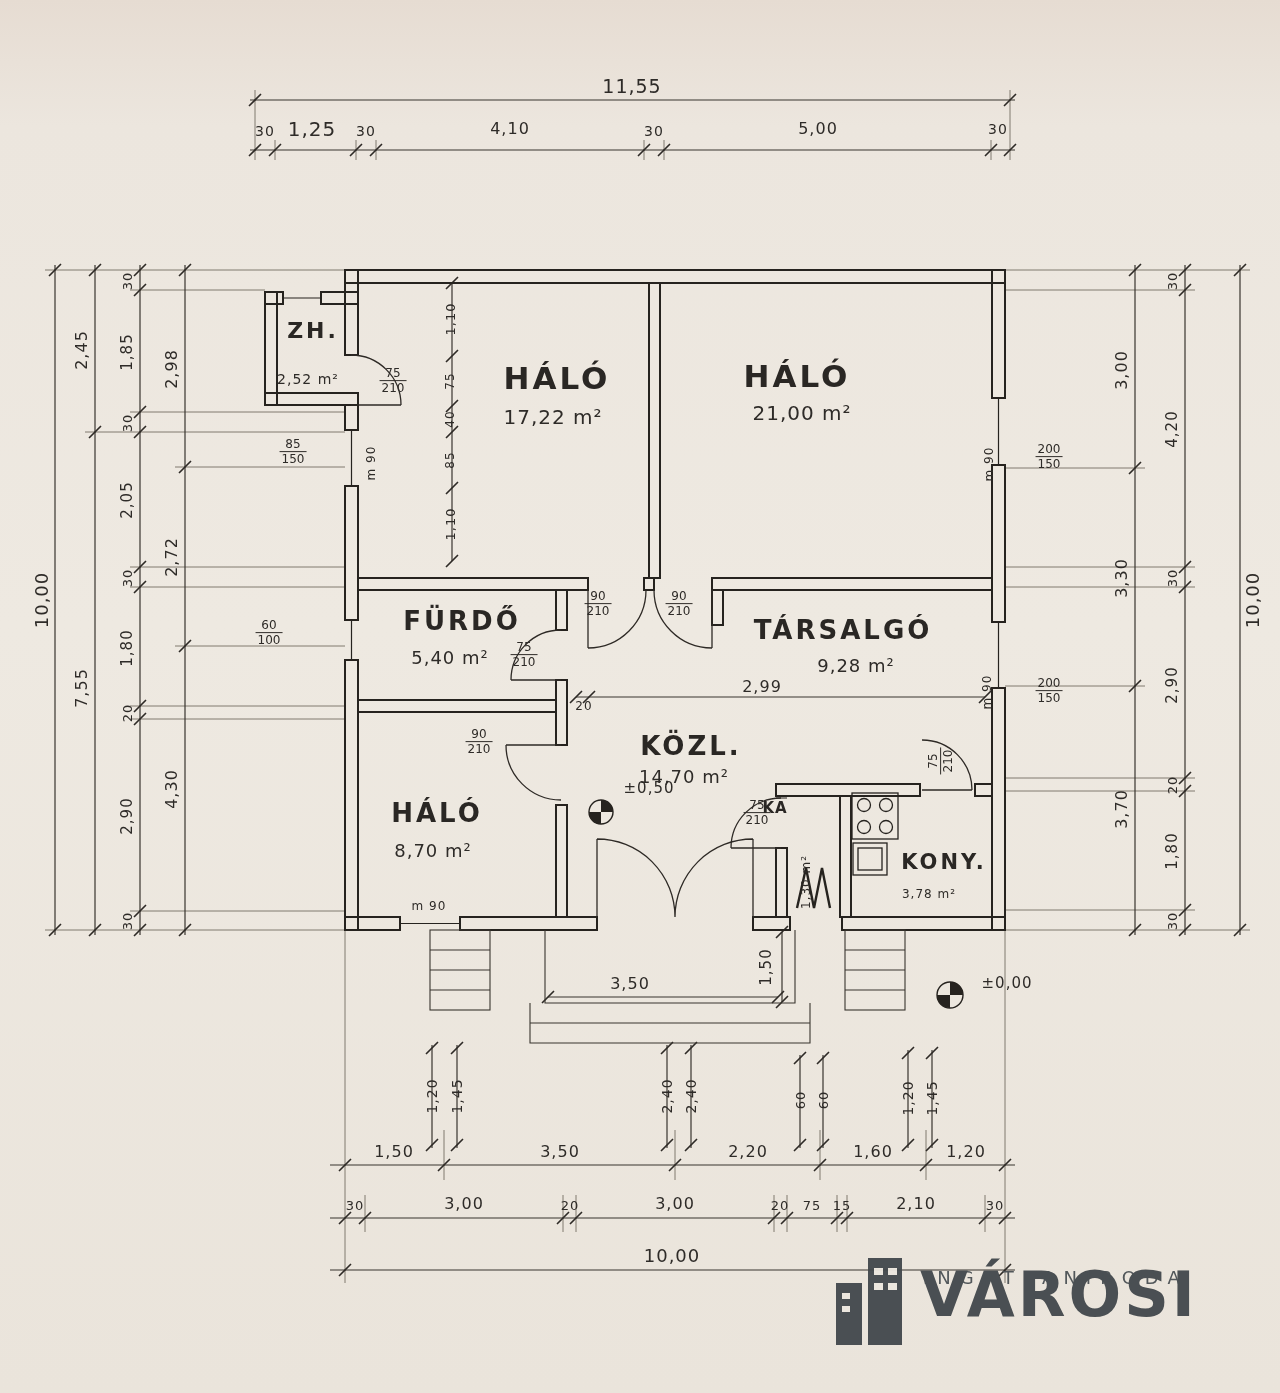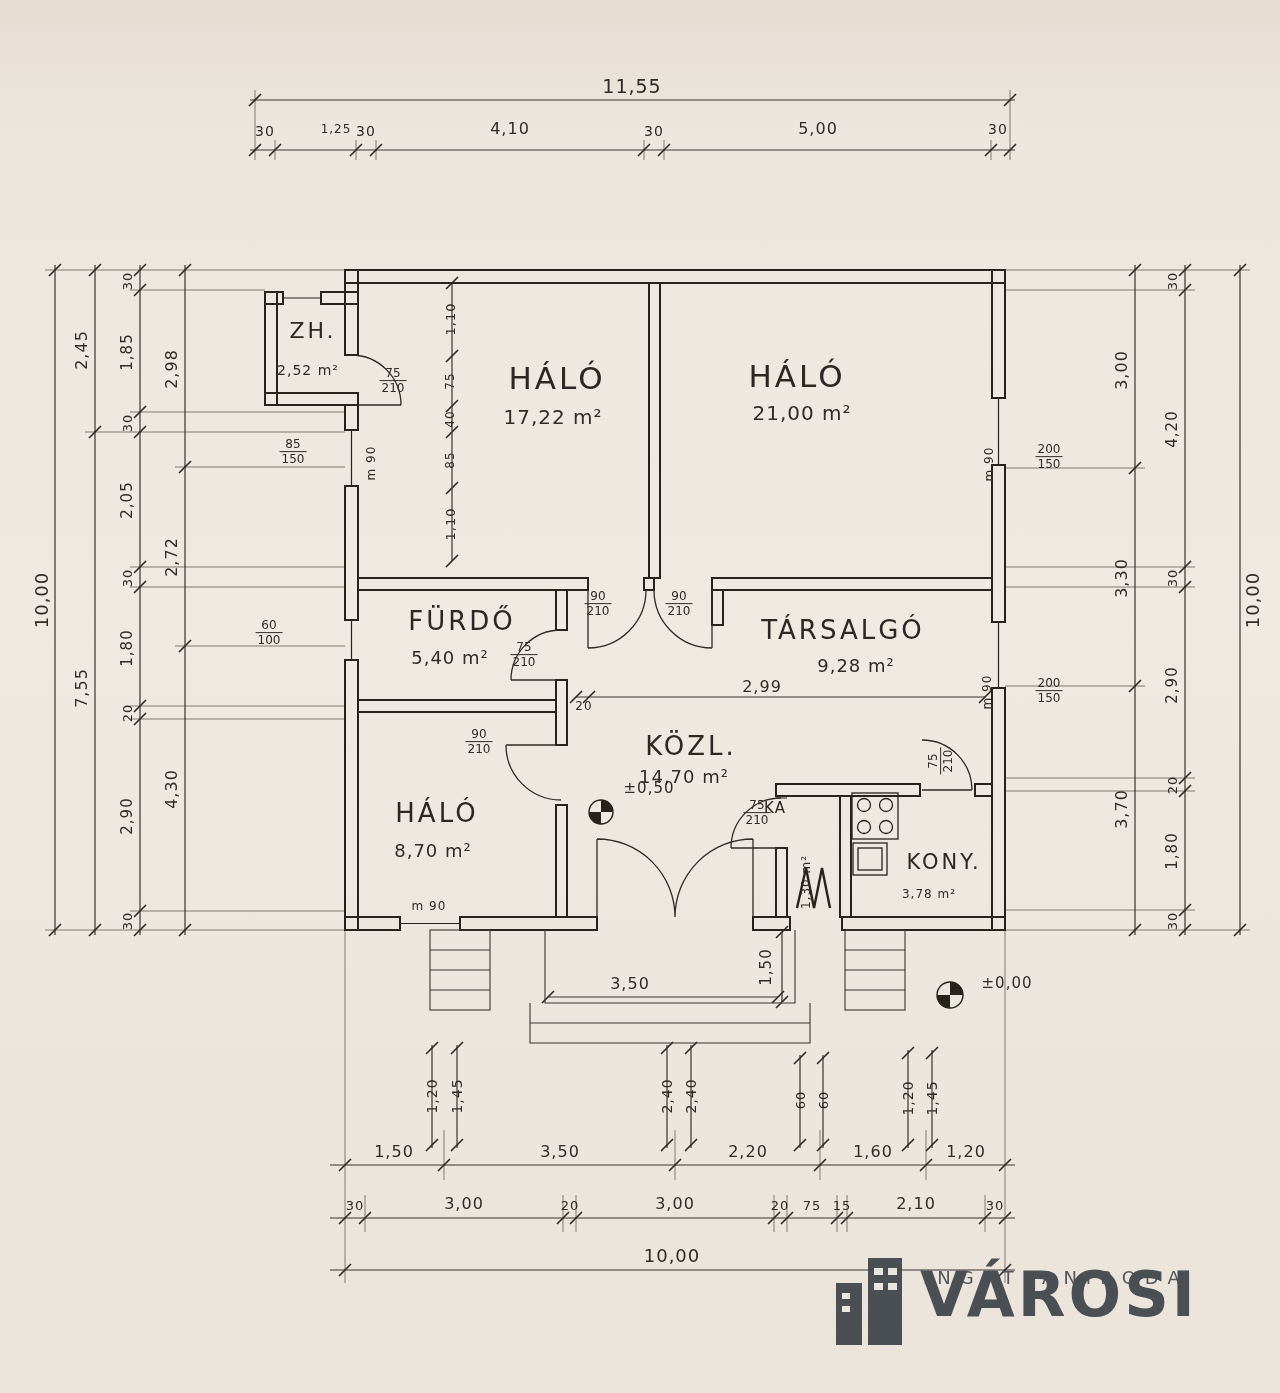--- a/index.html
+++ b/index.html
@@ -3,21 +3,21 @@
 <meta charset="utf-8">
 <style>
   html,body{margin:0;padding:0}
   .page{position:relative;width:1280px;height:1393px;overflow:hidden;
         background:linear-gradient(180deg,#e6dcd2 0%,#ece6de 9%,#eee9e1 45%,#eae4db 100%);
         font-family:"DejaVu Sans",sans-serif;color:#2e2b28}
   .plan{position:absolute;left:0;top:0}
   .lbl{position:absolute;transform:translate(-50%,-50%);white-space:nowrap;
        color:#2e2b28;letter-spacing:1px;line-height:1}
   .v{transform:translate(-50%,-50%) rotate(-90deg)}
-  .room{letter-spacing:3px;font-weight:normal;color:#2a2724}
+  .room{letter-spacing:3px;font-weight:bold;color:#2a2724}
   .area{letter-spacing:1px}
   .frac{position:absolute;transform:translate(-50%,-50%);display:flex;flex-direction:column;
         align-items:center;font-size:12px;line-height:1.2;color:#2e2b28;white-space:nowrap}
   .frac.vr{transform:translate(-50%,-50%) rotate(-90deg)}
   .frac i{font-style:normal;padding:0 2px}
   .frac i.den{border-top:1.2px solid #2e2b28}
   .wm-brand{position:absolute;font-weight:bold;font-size:62px;color:#42484c;
             letter-spacing:3px;opacity:.95}
   .wm-sub{position:absolute;font-size:18px;color:#4a5054;letter-spacing:9px;opacity:.95}
 </style>
@@ -163,21 +163,21 @@
       <rect x="874" y="1268" width="9" height="7" fill="#ece7df"></rect>
       <rect x="888" y="1268" width="9" height="7" fill="#ece7df"></rect>
       <rect x="874" y="1283" width="9" height="7" fill="#ece7df"></rect>
       <rect x="888" y="1283" width="9" height="7" fill="#ece7df"></rect>
       <rect x="842" y="1293" width="8" height="6" fill="#ece7df"></rect>
       <rect x="842" y="1306" width="8" height="6" fill="#ece7df"></rect>
     </g>
   </svg>
 
   <span class="lbl room" style="left:313px;top:331px;font-size:22px">ZH.</span>
-  <span class="lbl area" style="left:308px;top:370px;font-size:14px">2,52 m²</span>
+  <span class="lbl area" style="left:308px;top:379px;font-size:14px">2,52 m²</span>
 
   <span class="lbl room" style="left:557px;top:378px;font-size:31px">HÁLÓ</span>
   <span class="lbl area" style="left:553px;top:417px;font-size:20px">17,22 m²</span>
 
   <span class="lbl room" style="left:797px;top:376px;font-size:31px">HÁLÓ</span>
   <span class="lbl area" style="left:802px;top:413px;font-size:20px">21,00 m²</span>
 
   <span class="lbl room" style="left:462px;top:621px;font-size:26px">FÜRDŐ</span>
   <span class="lbl area" style="left:450px;top:658px;font-size:18px">5,40 m²</span>
 
@@ -191,21 +191,21 @@
   <span class="lbl area" style="left:433px;top:851px;font-size:18px">8,70 m²</span>
 
   <span class="lbl room" style="left:775px;top:808px;font-size:15px;letter-spacing:1px">KA</span>
   <span class="lbl v area" style="left:806px;top:882px;font-size:12px">1,30 m²</span>
 
   <span class="lbl room" style="left:944px;top:862px;font-size:21px">KONY.</span>
   <span class="lbl area" style="left:929px;top:894px;font-size:12px">3,78 m²</span>
 
   <span class="lbl" style="left:632px;top:86px;font-size:19px">11,55</span>
   <span class="lbl" style="left:265px;top:131px;font-size:14px">30</span>
-  <span class="lbl" style="left:336px;top:129px;font-size:12px">1,25</span>
+  <span class="lbl" style="left:312px;top:129px;font-size:20px">1,25</span>
   <span class="lbl" style="left:366px;top:131px;font-size:14px">30</span>
   <span class="lbl" style="left:510px;top:129px;font-size:16px">4,10</span>
   <span class="lbl" style="left:654px;top:131px;font-size:14px">30</span>
   <span class="lbl" style="left:818px;top:129px;font-size:16px">5,00</span>
   <span class="lbl" style="left:998px;top:129px;font-size:14px">30</span>
 
   <span class="lbl v" style="left:42px;top:600px;font-size:18px">10,00</span>
   <span class="lbl v" style="left:82px;top:350px;font-size:16px">2,45</span>
   <span class="lbl v" style="left:82px;top:688px;font-size:16px">7,55</span>
   <span class="lbl v" style="left:127px;top:281px;font-size:13px">30</span>

